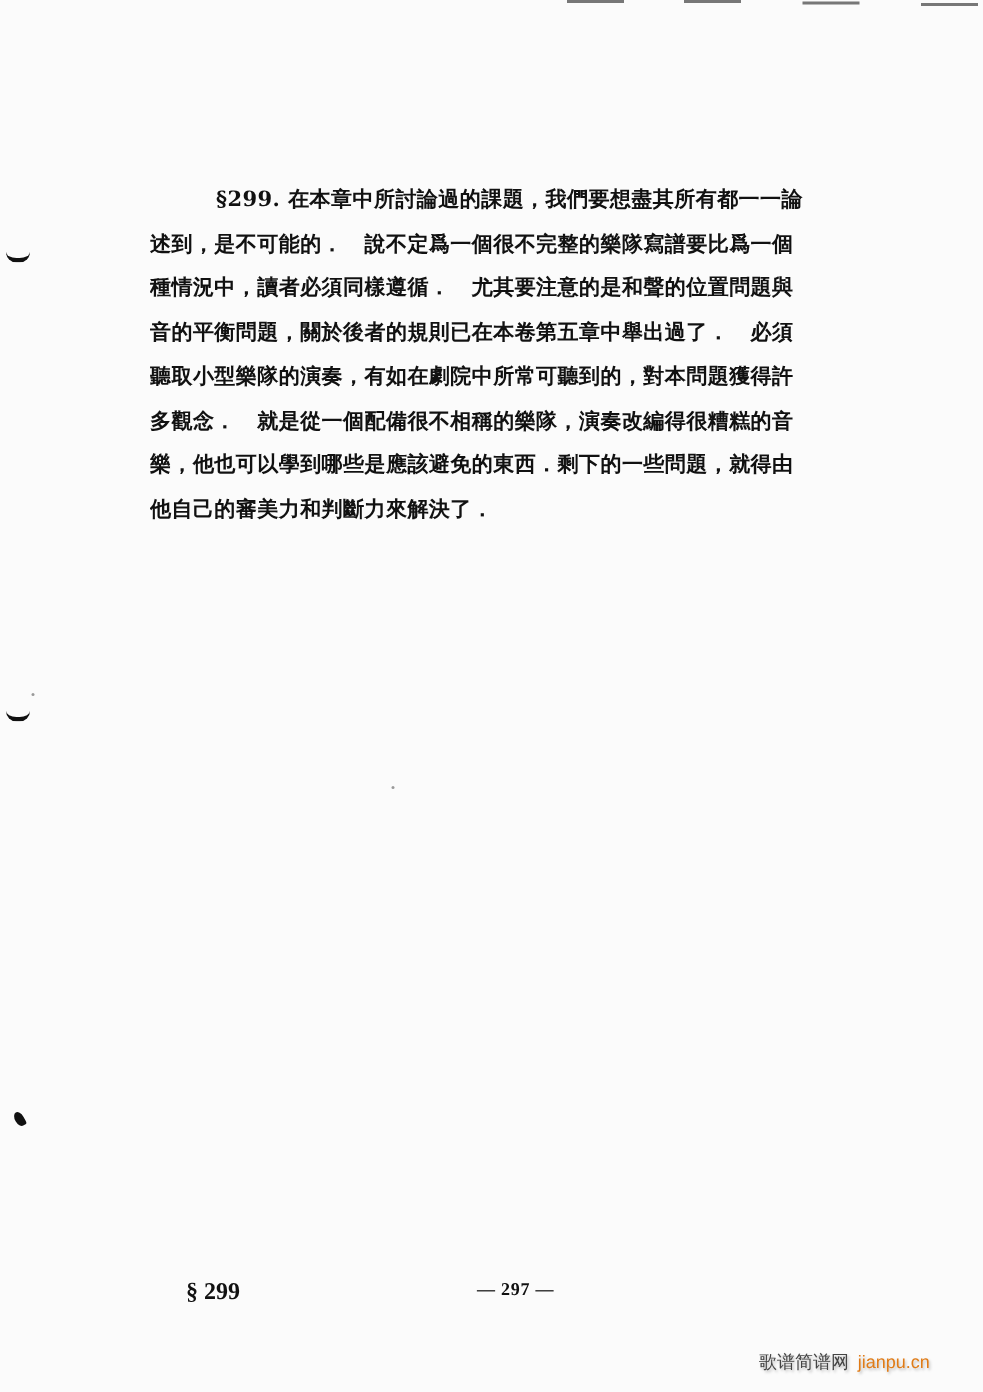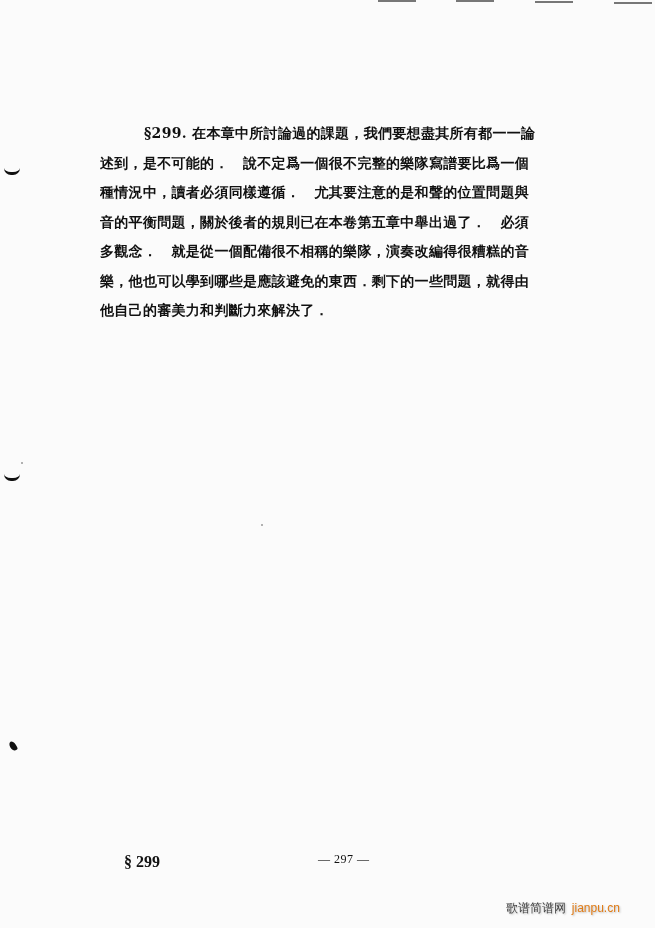--- a/index.html
+++ b/index.html
@@ -62,21 +62,21 @@
       top: 853px;
       font-size: 16px;
       font-weight: bold;
       font-family: "Liberation Serif", serif;
     }
     .footer-page {
       position: absolute;
       left: 318px;
       top: 852px;
       font-size: 12px;
-      font-weight: normal;
+      font-weight: bold;
       font-family: "Liberation Serif", serif;
       letter-spacing: 0.5px;
     }
     .watermark {
       position: absolute;
       left: 506px;
       top: 900px;
       font-size: 12px;
       color: #444;
       font-family: "DejaVu Sans", sans-serif;
@@ -109,20 +109,21 @@
 <div class="margin-mark m3" style="top:741px;left:10px;"></div>
 
 <div class="speck" style="left:261px;top:524px;"></div>
 <div class="speck" style="left:21px;top:462px;"></div>
 
 <div class="text-block">
   <div class="text-line first">§299. 在本章中所討論過的課題，我們要想盡其所有都一一論</div>
   <div class="text-line">述到，是不可能的．　說不定爲一個很不完整的樂隊寫譜要比爲一個</div>
   <div class="text-line">種情況中，讀者必須同樣遵循．　尤其要注意的是和聲的位置問題與</div>
   <div class="text-line">音的平衡問題，關於後者的規則已在本卷第五章中舉出過了．　必須</div>
+  <div class="text-line">聽取小型樂隊的演奏，有如在劇院中所常可聽到的，對本問題獲得許</div>
   <div class="text-line">多觀念．　就是從一個配備很不相稱的樂隊，演奏改編得很糟糕的音</div>
   <div class="text-line">樂，他也可以學到哪些是應該避免的東西．剩下的一些問題，就得由</div>
   <div class="text-line">他自己的審美力和判斷力來解決了．</div>
 </div>
 
 <div class="footer-section">§ 299</div>
 <div class="footer-page">— 297 —</div>
 
 <div class="watermark">
   <span>歌谱简谱网</span>

